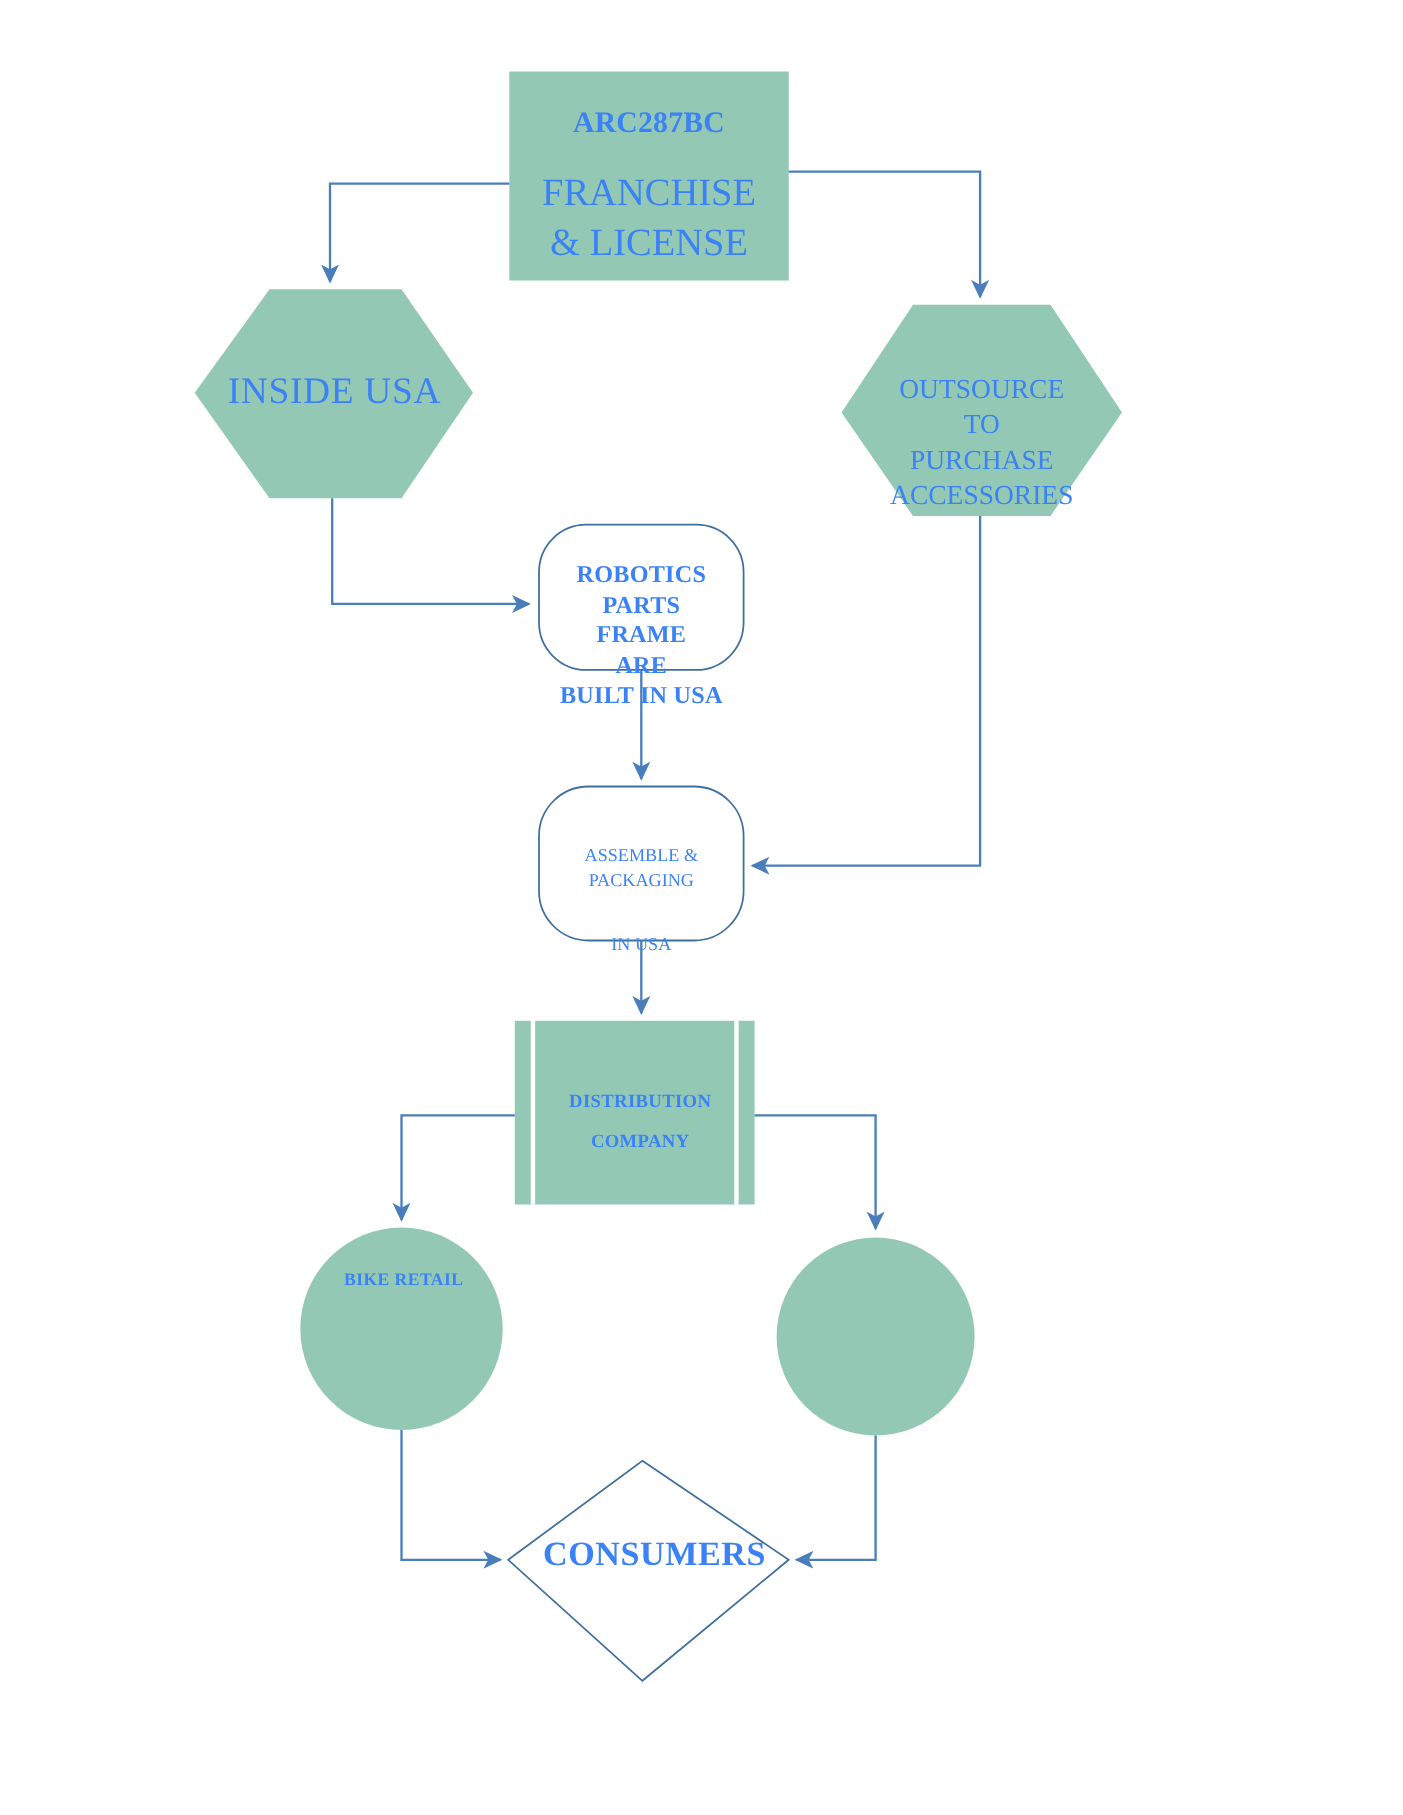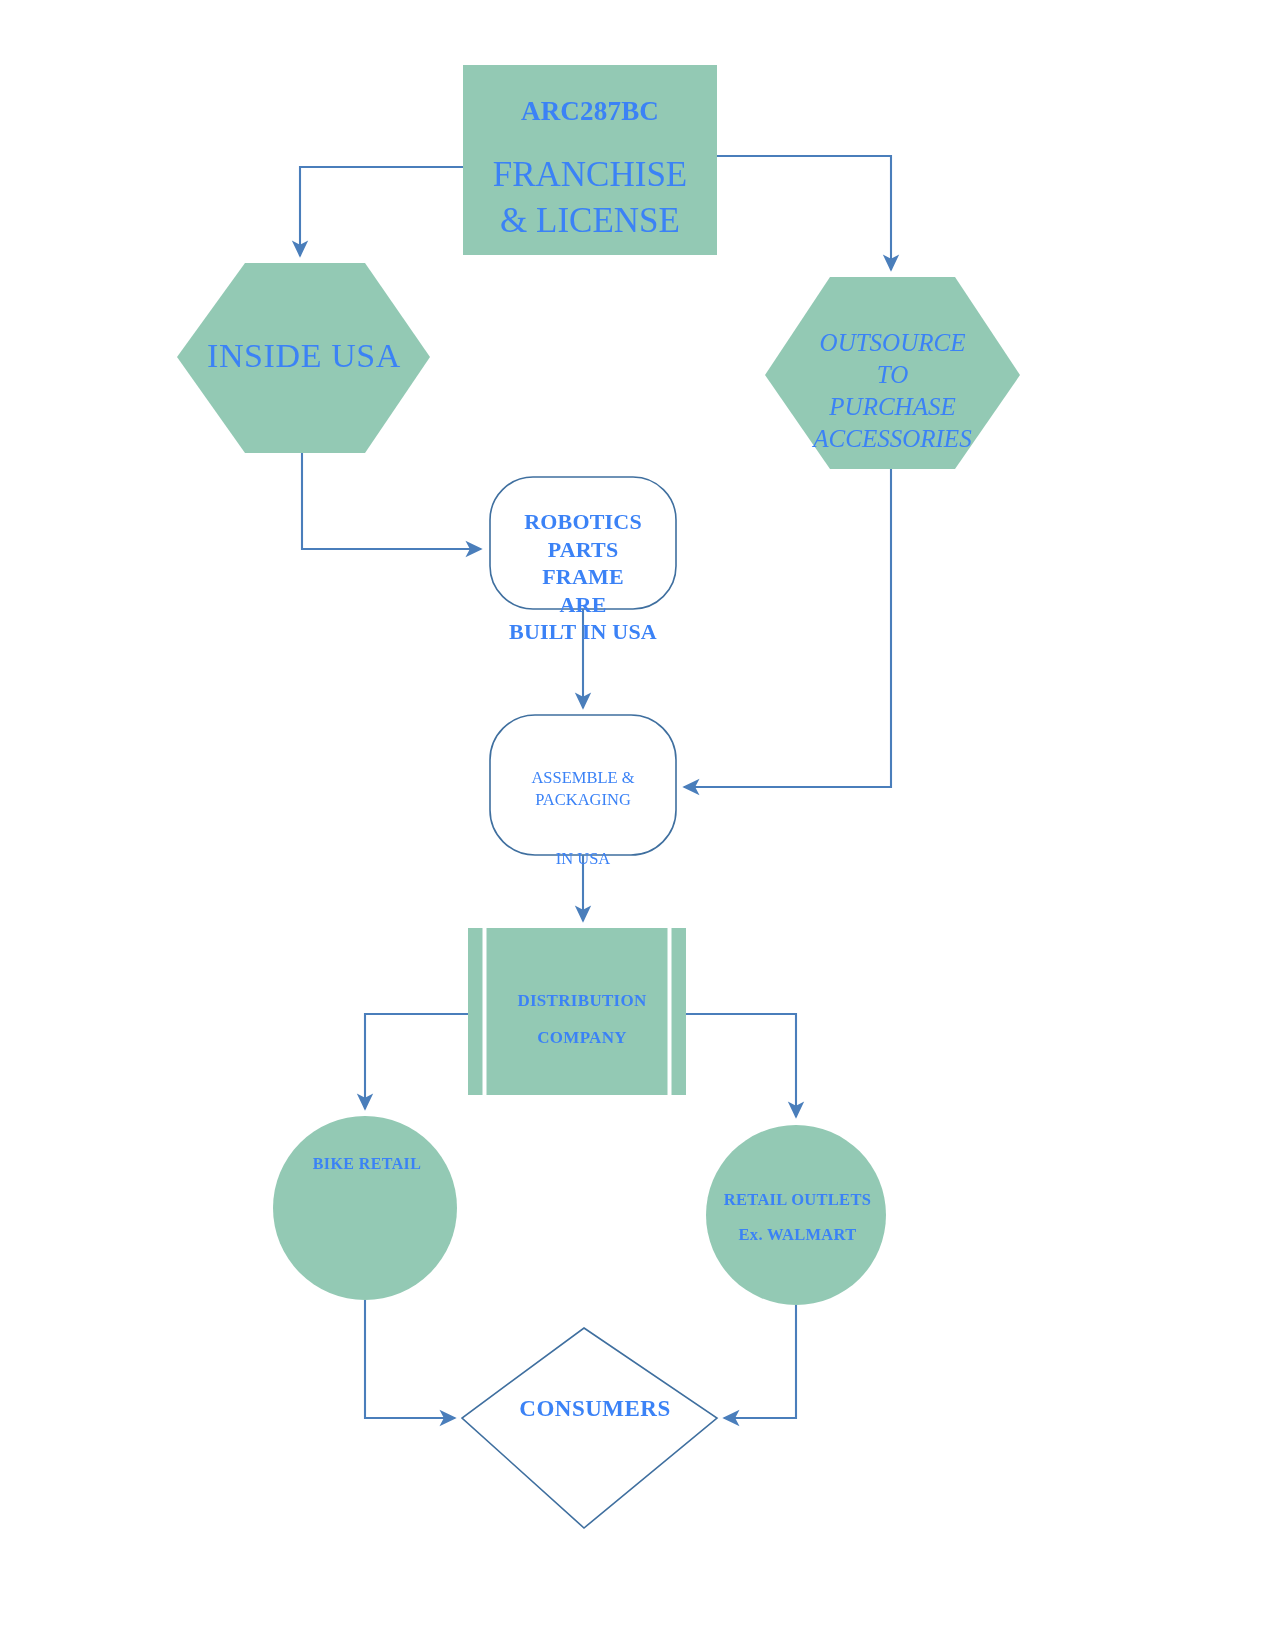--- a/index.html
+++ b/index.html
@@ -54,25 +54,24 @@
   }
 
   .lbl-inside-usa {
     left: 175px; top: 336px; width: 258px;
     font-size: 34px;
     font-weight: normal;
     letter-spacing: 0.6px;
   }
 
   .lbl-outsource {
-    left: 765px; top: 327px; width: 255px;
+    left: 765px; top: 339px; width: 255px;
     font-size: 25px;
     font-weight: normal;
     line-height: 1.28;
-    font-style: italic;
   }
 
   .lbl-robotics {
     left: 487px; top: 508px; width: 192px;
     font-size: 22px;
     font-weight: bold;
     line-height: 1.25;
     letter-spacing: 0.2px;
   }
 
@@ -102,21 +101,21 @@
   .lbl-retail-outlets {
     left: 705px; top: 1182px; width: 185px;
     font-size: 16.5px;
     font-weight: bold;
     line-height: 2.15;
     letter-spacing: 0.3px;
   }
 
   .lbl-consumers {
     left: 455px; top: 1395px; width: 280px;
-    font-size: 23px;
+    font-size: 31px;
     font-weight: bold;
     letter-spacing: 0.5px;
   }
 </style>
 </head>
 <body>
 
 <div id="canvas">
 
   <svg class="layer shapes" viewBox="0 0 1275 1650">
@@ -198,19 +197,17 @@
 PACKAGING</span>
       <span class="gap"></span>
       <span>IN USA</span>
     </div>
 
     <div class="lbl lbl-distribution">DISTRIBUTION
 COMPANY</div>
 
     <div class="lbl lbl-bike-retail">BIKE RETAIL</div>
 
-    <div class="lbl lbl-retail-outlets">RETAIL OUTLETS
-Ex.  WALMART</div>
 
     <div class="lbl lbl-consumers">CONSUMERS</div>
   </div>
 
 </div>
 
 </body></html>

